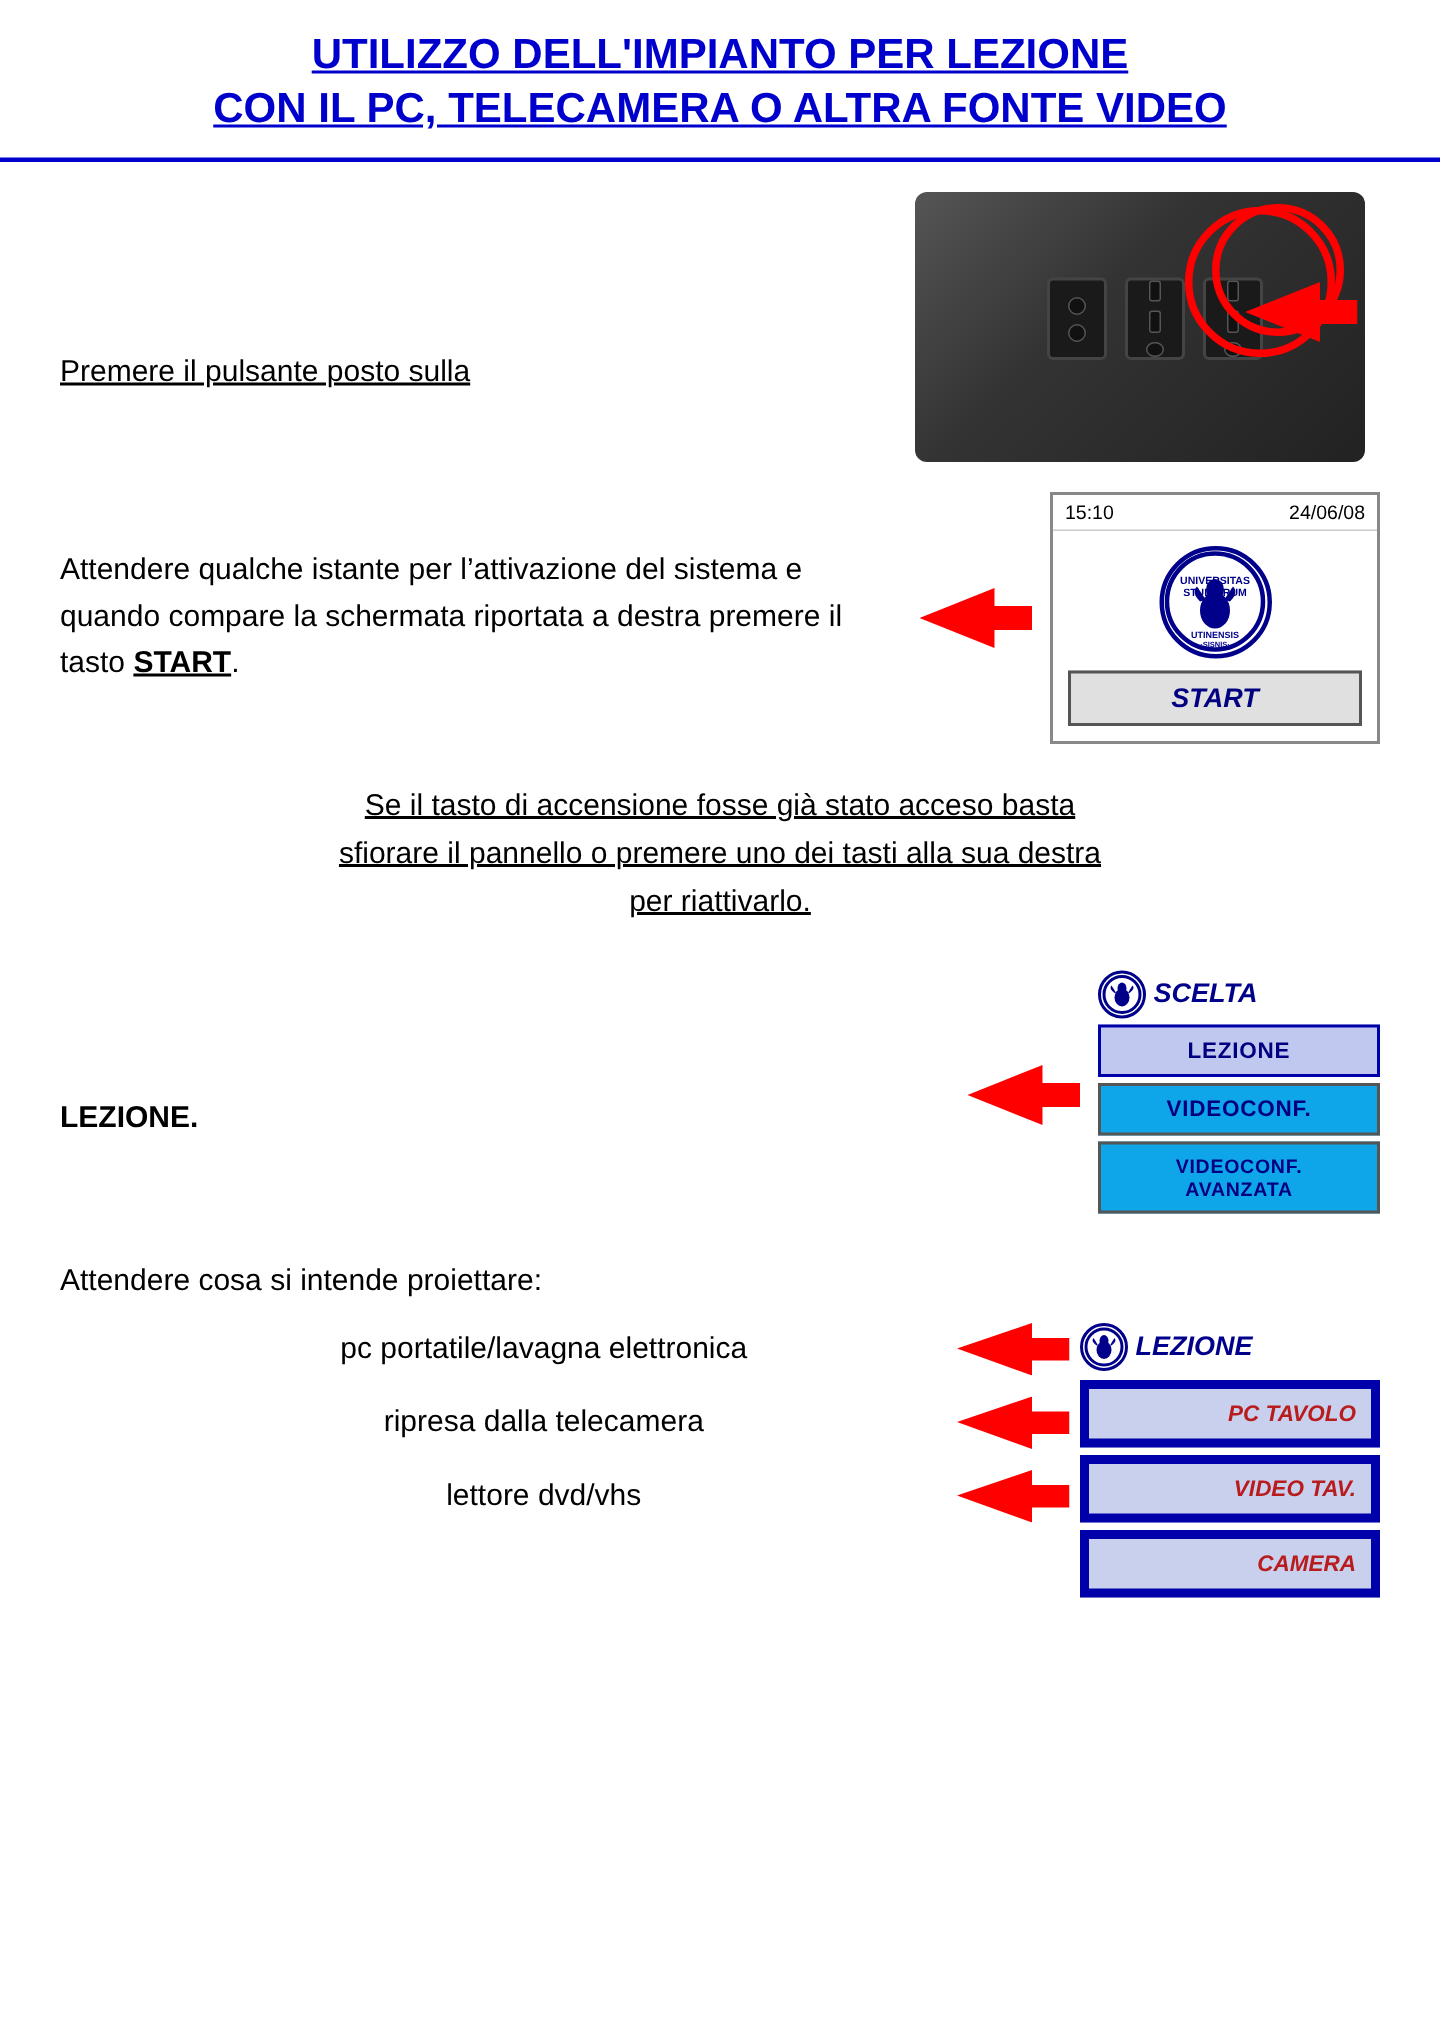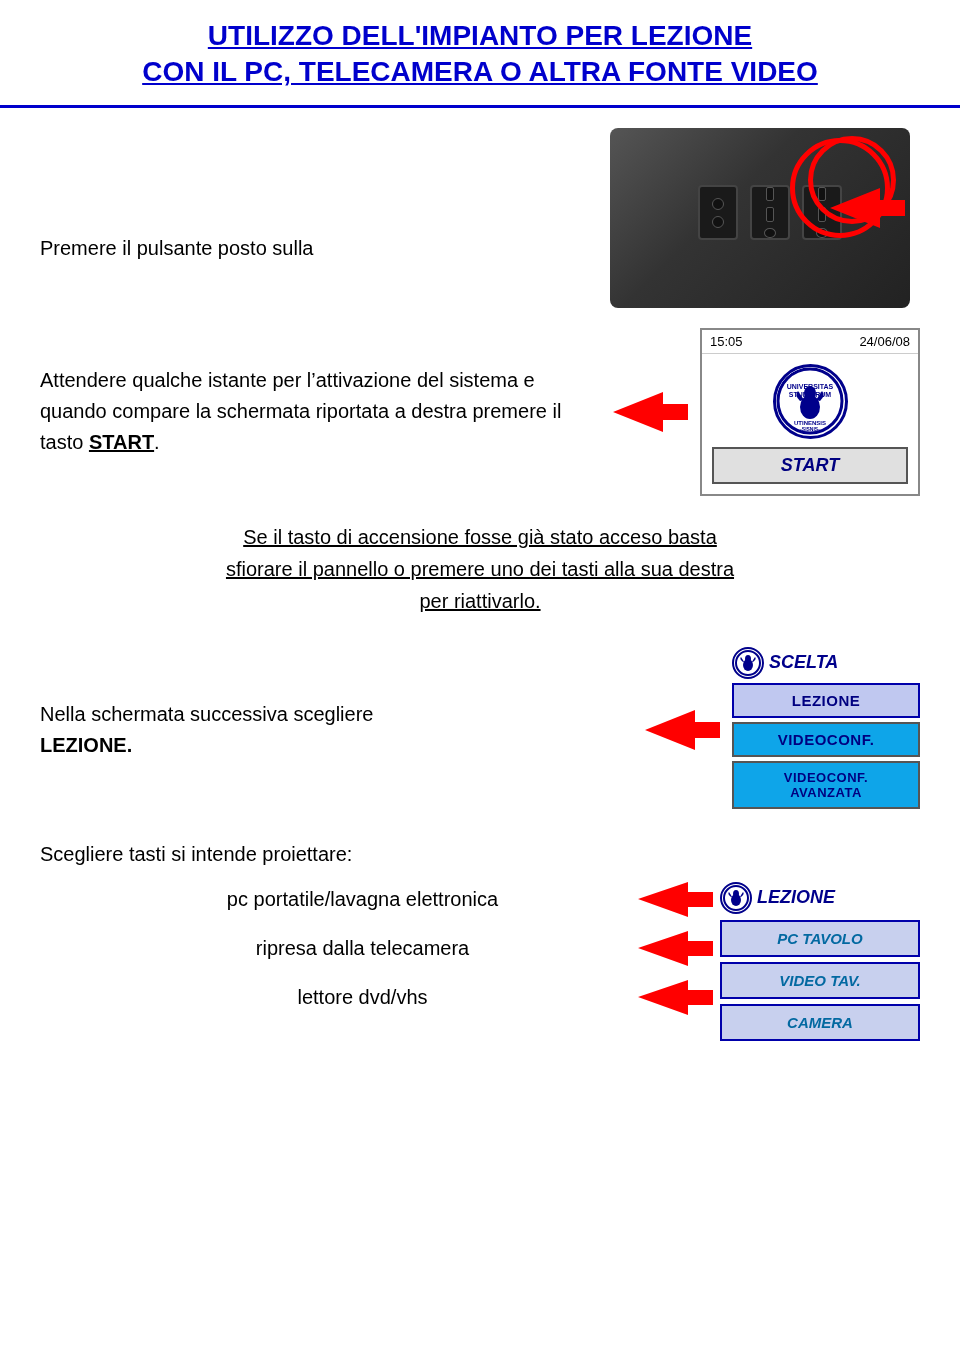--- a/index.html
+++ b/index.html
@@ -32,20 +32,21 @@
     .content {
       padding: 10px 40px 20px;
     }
 
     
     .section {
       display: flex;
       align-items: flex-start;
       margin-bottom: 30px;
       gap: 35px;
+      text-decoration: underline;
     }
 
     
     .sec1-text {
       flex: 1;
       padding-top: 60px;
       font-size: 20px;
       line-height: 1.5;
     }
 
@@ -282,29 +283,29 @@
 
     
     .sec5 {
       margin-bottom: 10px;
     }
     .sec5-header {
       font-size: 20px;
       margin-bottom: 16px;
     }
     .sec5-item {
-      border: 2px solid #a16207;
+      border: 6px solid #a16207;
       padding: 8px 10px;
       font-size: 15px;
       font-weight: bold;
       font-style: italic;
-      color: #0369a1;
+      color: #b91c1c;
       background: #e0e4f4;
       margin-bottom: 5px;
-      text-align: center;
+      text-align: right;
     }
     .sec5-item.highlight {
       background: #c8d0ee;
       border-color: #0000aa;
     }
     .row-with-arrow {
       display: flex;
       align-items: center;
       gap: 5px;
     }
@@ -376,21 +377,21 @@
       <span>Attendere qualche istante per l’attivazione del sistema e quando compare la schermata riportata a destra premere il tasto</span> <span class="bold">START</span>.
     </div>
     <div class="sec2-arrow">
       <svg width="75" height="40" viewBox="0 0 75 40">
         <polygon points="0,20 50,0 50,12 75,12 75,28 50,28 50,40" fill="red"></polygon>
       </svg>
     </div>
     <div class="sec2-screen">
       <div class="start-screen">
         <div class="start-screen-header">
-          <span>15:05</span>
+          <span>15:10</span>
           <span>24/06/08</span>
         </div>
         <div class="start-screen-body">
 
           <div class="uni-logo-circle">
             <svg viewBox="0 0 68 68" xmlns="http://www.w3.org/2000/svg">
               <circle cx="34" cy="34" r="32" fill="none" stroke="#00008B" stroke-width="3"></circle>
 
               <text x="34" y="22" text-anchor="middle" font-size="7" fill="#00008B" font-weight="bold">UNIVERSITAS</text>
               <text x="34" y="30" text-anchor="middle" font-size="7" fill="#00008B" font-weight="bold">STUDIORUM</text>
@@ -410,21 +411,21 @@
   </div>
 
   <div class="sec3">
     <span>Se il tasto di accensione fosse già stato acceso basta</span><br>
     <span>sfiorare il pannello o premere uno dei tasti alla sua destra</span><br>
     <span>per riattivarlo.</span>
   </div>
 
   <div class="sec4" style="margin-bottom:30px; align-items:center;">
     <div class="sec4-text">
-      <span>Nella schermata successiva scegliere</span><br>
+      <br>
       <span class="bold">LEZIONE.</span>
     </div>
     <div class="sec4-arrow">
       <svg width="75" height="40" viewBox="0 0 75 40">
         <polygon points="0,20 50,0 50,12 75,12 75,28 50,28 50,40" fill="red"></polygon>
       </svg>
     </div>
     <div class="sec4-menu">
 
       <div class="menu-header">
@@ -439,21 +440,21 @@
         </div>
         <div class="menu-header-text">SCELTA</div>
       </div>
       <div class="menu-item selected">LEZIONE</div>
       <div class="menu-item">VIDEOCONF.</div>
       <div class="menu-item small-text">VIDEOCONF.<br>AVANZATA</div>
     </div>
   </div>
 
   <div class="sec5">
-    <div class="sec5-header">Scegliere tasti si intende proiettare:</div>
+    <div class="sec5-header">Attendere cosa si intende proiettare:</div>
 
     <div style="display:flex; align-items:flex-start; gap:0;">
 
       <div style="flex:1;">
 
         <div class="row-with-arrow" style="margin-bottom:14px;">
           <div class="row-text indented">pc portatile/lavagna elettronica</div>
           <div class="row-arrow">
             <svg width="75" height="35" viewBox="0 0 75 35">
               <polygon points="0,17 50,0 50,10 75,10 75,25 50,25 50,35" fill="red"></polygon>

